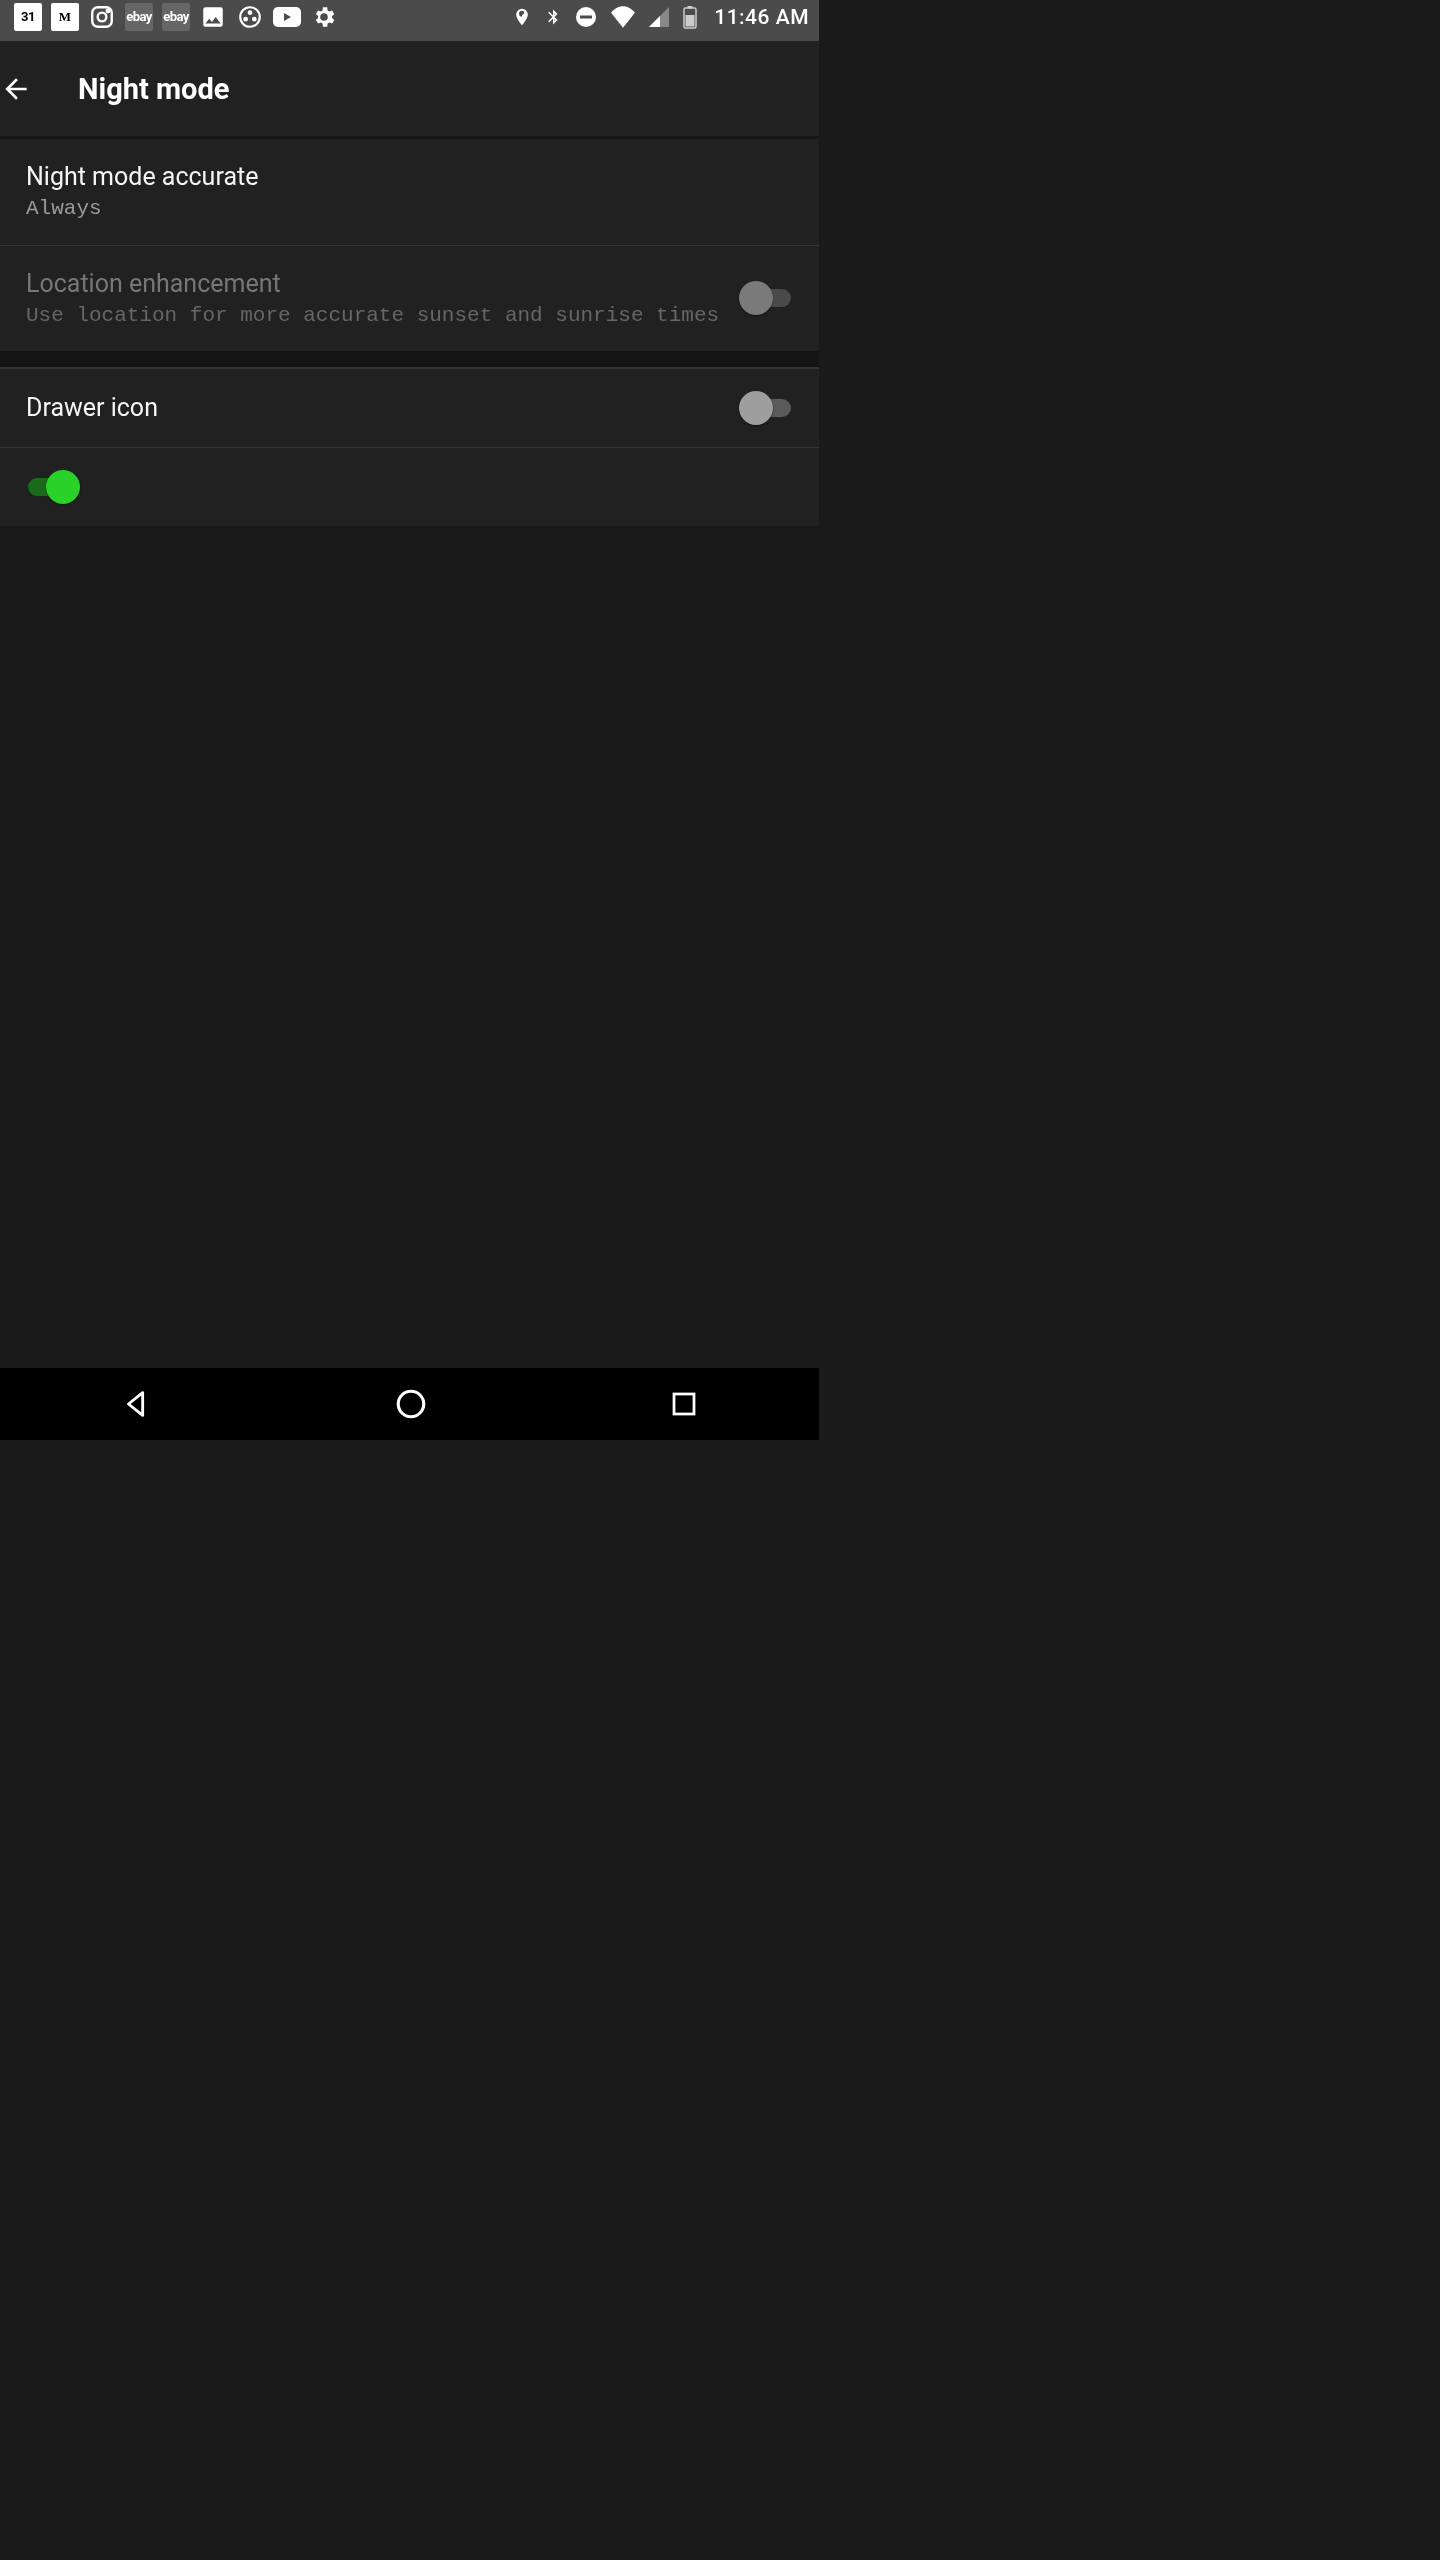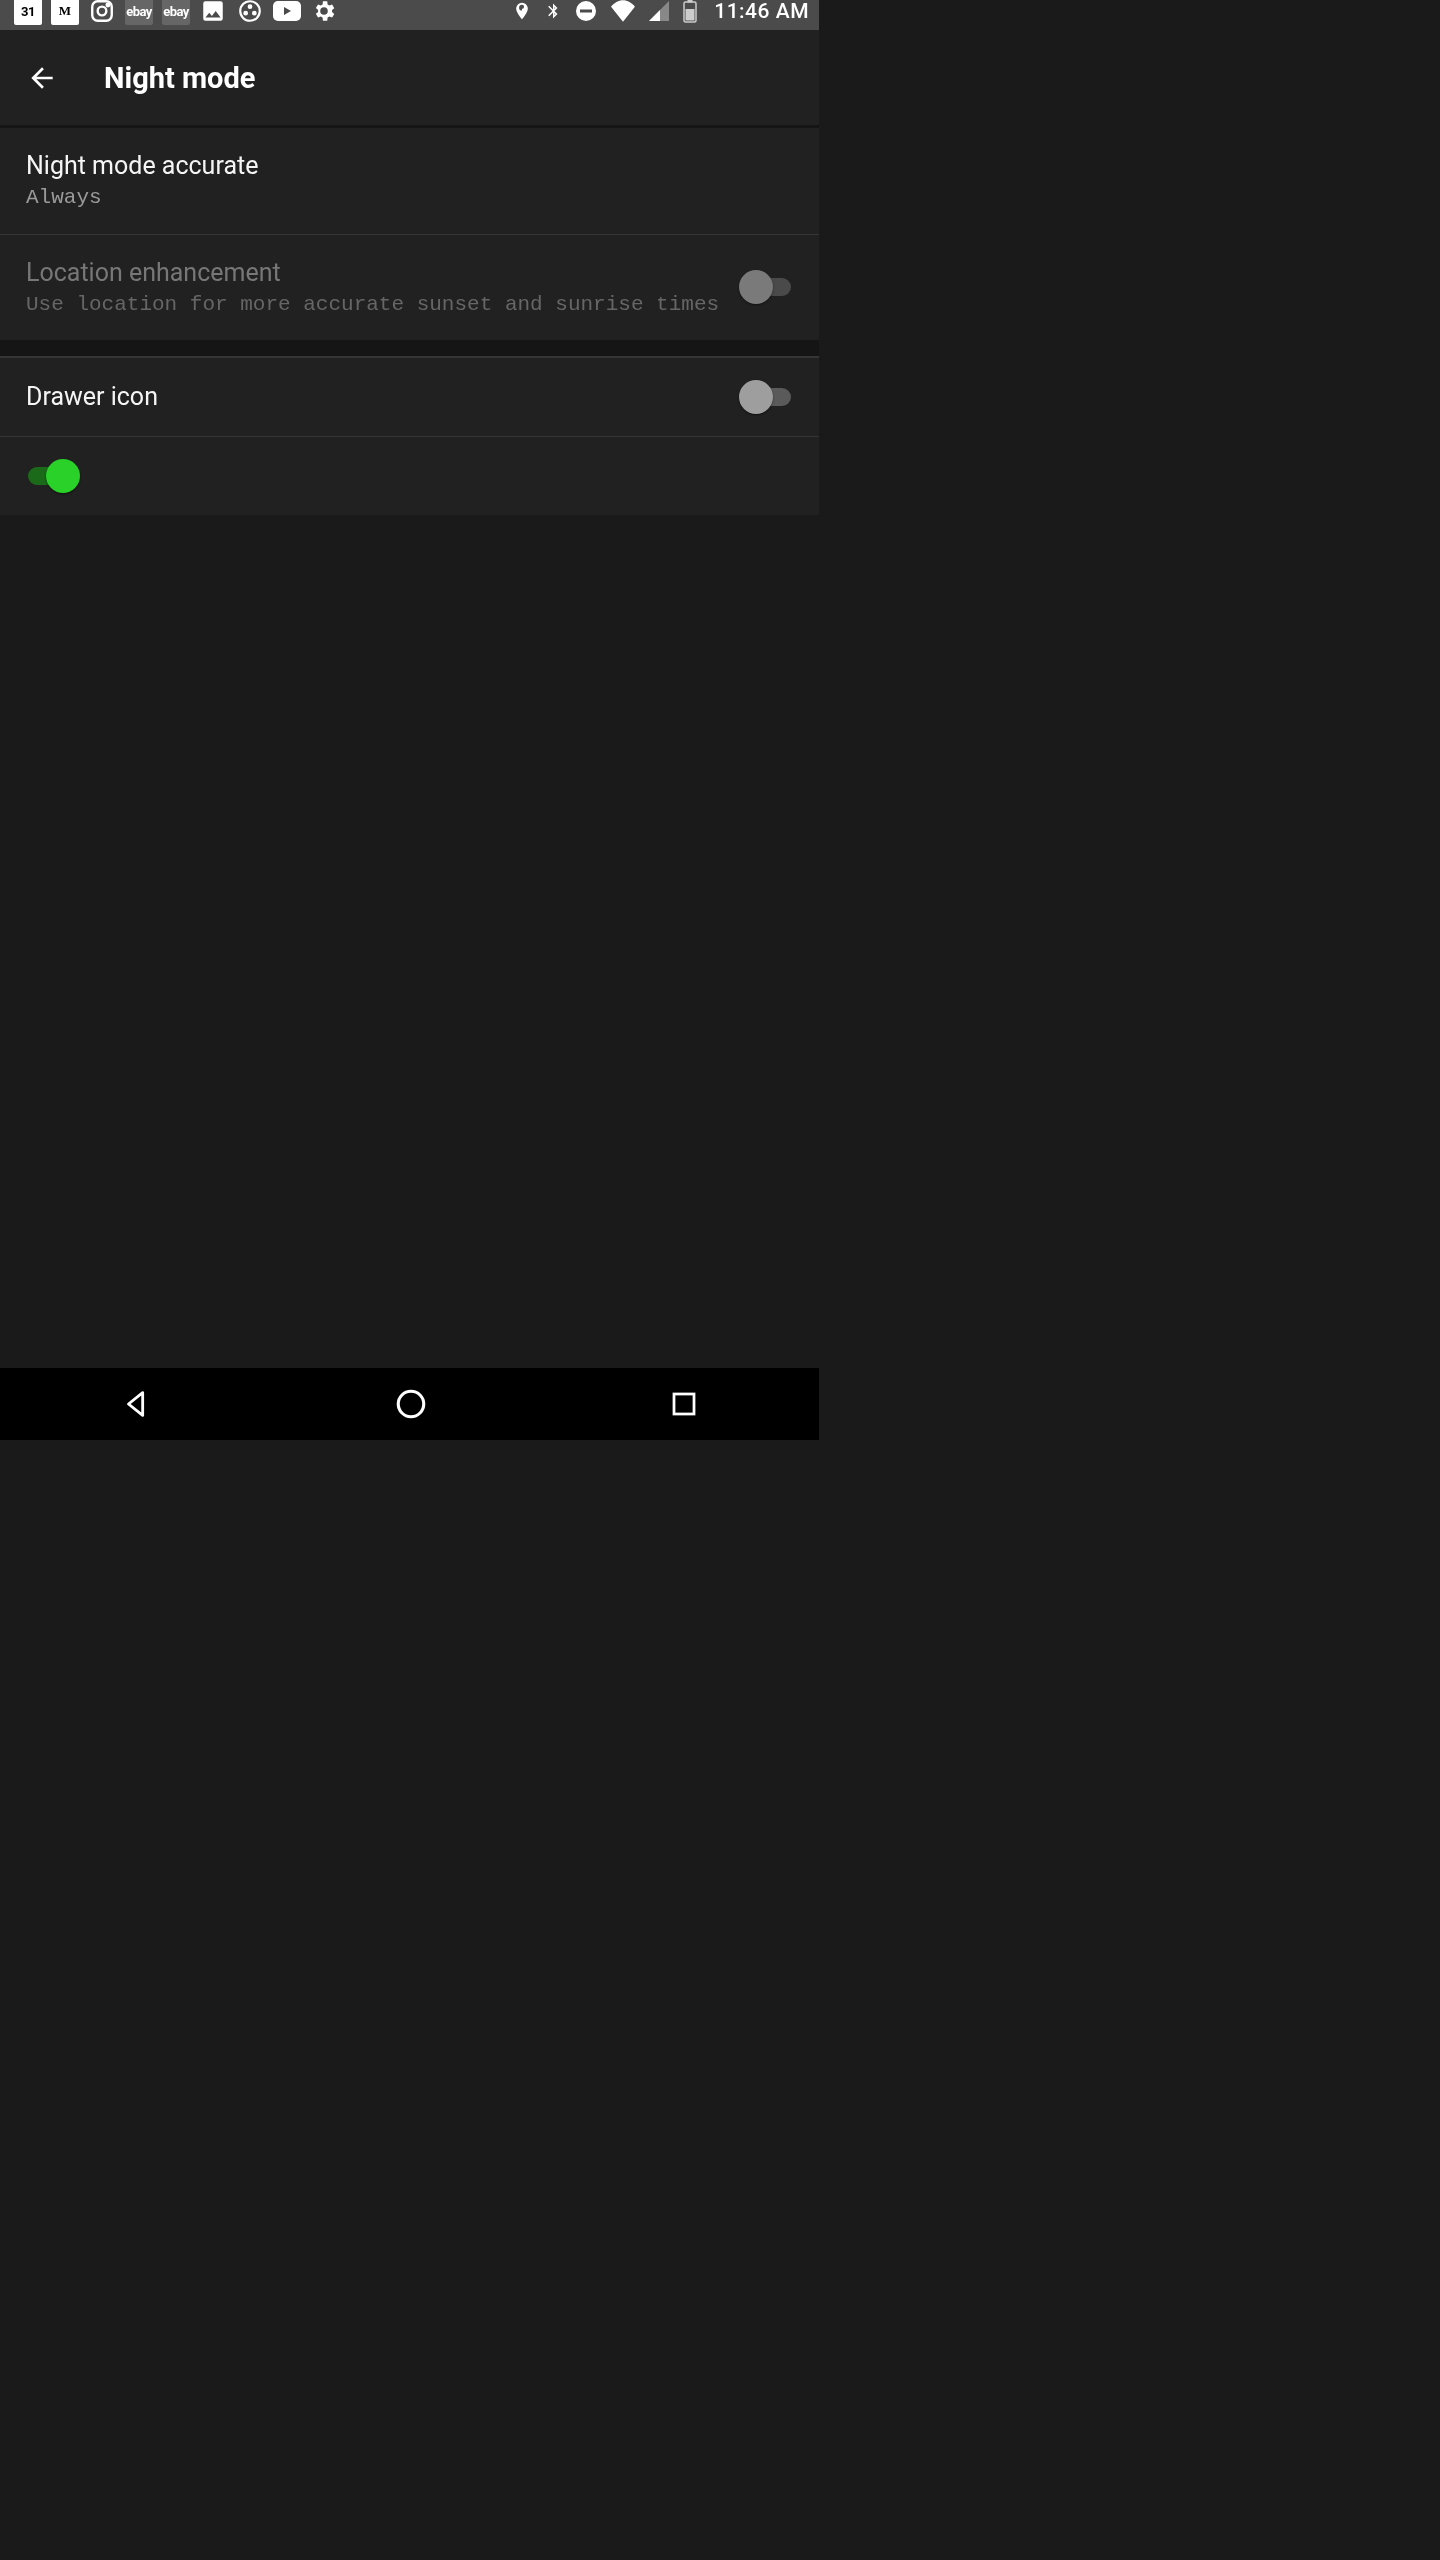--- a/index.html
+++ b/index.html
@@ -8,21 +8,21 @@
     height: 1440px;
     background: #1a1a1a;
     font-family: Roboto, "Helvetica Neue", Arial, sans-serif;
     color: #eee;
     overflow: hidden;
     position: relative;
   }
 
   
   .status-bar {
-    height: 30px;
+    height: 41px;
     background: #4b4b4b;
     display: flex;
     align-items: center;
     justify-content: space-between;
     padding: 0 10px 8px 14px;
     color: #fff;
   }
   .status-left { display: flex; align-items: center; gap: 9px; }
   .status-left .notif-ico {
     width: 28px; height: 28px;
@@ -35,21 +35,20 @@
   .status-right { display: flex; align-items: center; gap: 12px; }
   .status-right svg { display: block; }
   .status-time { font-size: 21px; font-weight: 500; letter-spacing: 0.5px; margin-left: 4px; }
 
   
   .app-bar {
     height: 95px;
     background: #212121;
     display: flex;
     align-items: center;
-    padding-left: 26px;
     gap: 46px;
   }
   .app-bar .back svg { display:block; }
   .app-title {
     font-size: 29px;
     font-weight: 700;
     color: #fff;
   }
 
   .divider-strong { height: 3px; background: #151515; }

